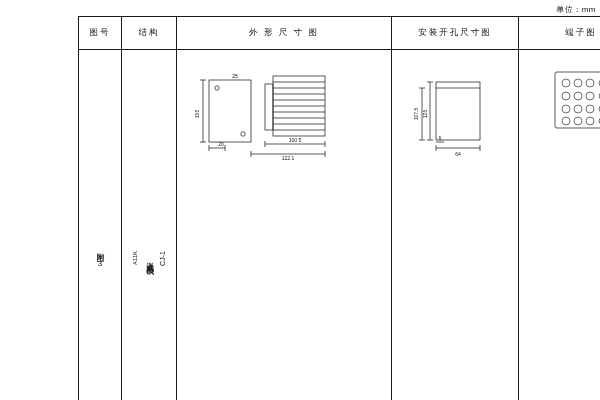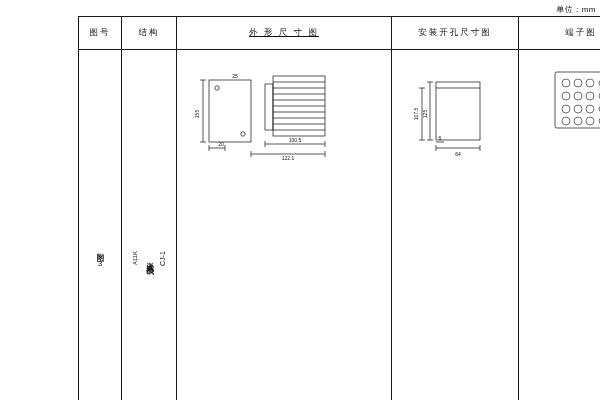--- a/index.html
+++ b/index.html
@@ -18,21 +18,21 @@
     position:absolute;left:78px;top:16px;width:504px;height:366px;
     border-collapse:collapse;table-layout:fixed;
   }
   table.main td,table.main th{
     border:1px solid #1a1a1a;padding:8px;vertical-align:middle;text-align:center;
     font-weight:normal;
   }
   thead td{height:16px;font-size:8.5px;letter-spacing:2px;}
   .col-no{width:26px;}
   .col-struct{width:38px;}
-  .col-outline{width:198px;text-decoration:underline;}
+  .col-outline{width:198px;}
   .col-hole{width:110px;}
   .col-term{width:108px;}
 
   tbody tr{height:110px;}
 
   .vcell{
     font-size:8px;line-height:1.15;
     writing-mode:vertical-rl;text-orientation:upright;
     margin:0 auto;display:block;height:100%;
     display:flex;align-items:center;justify-content:center;

